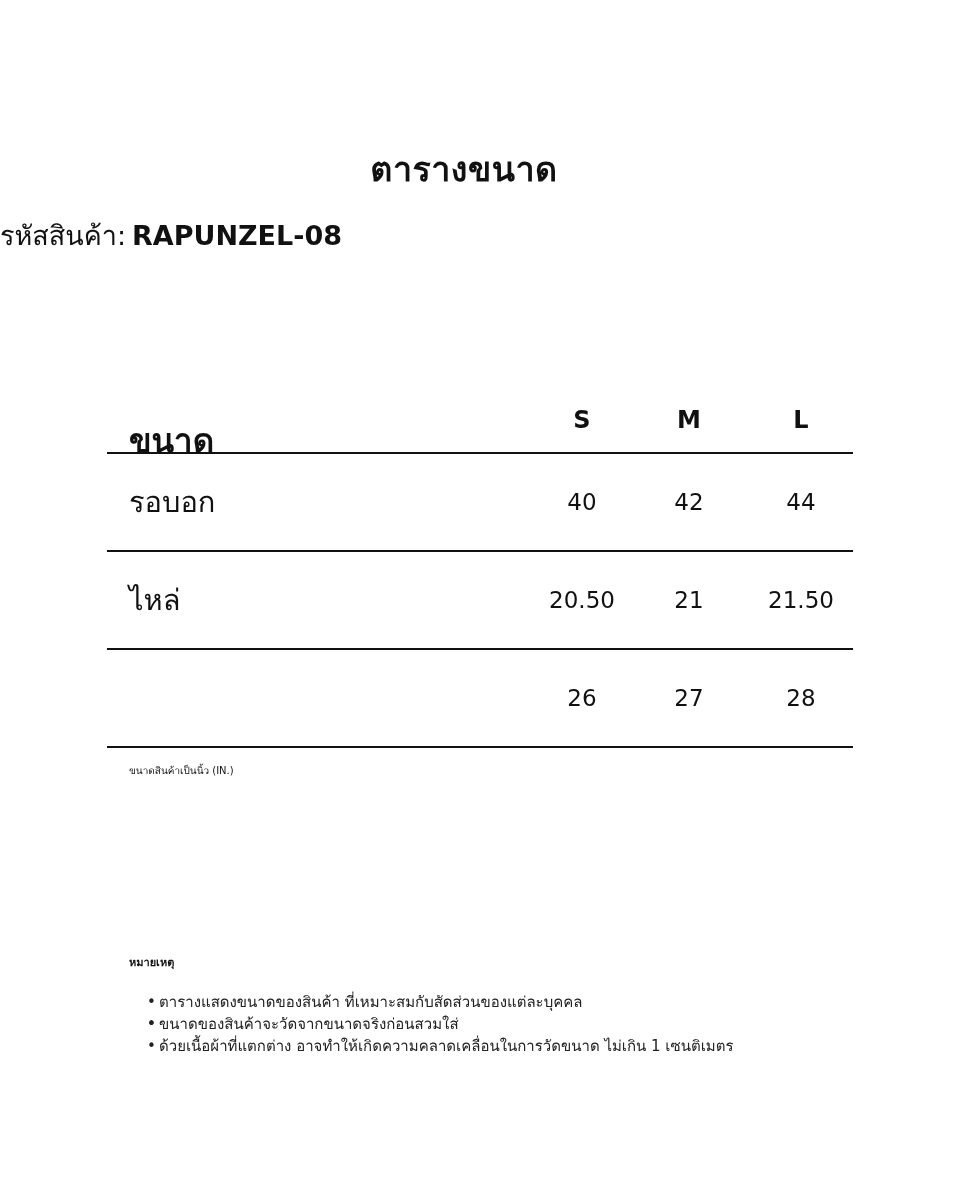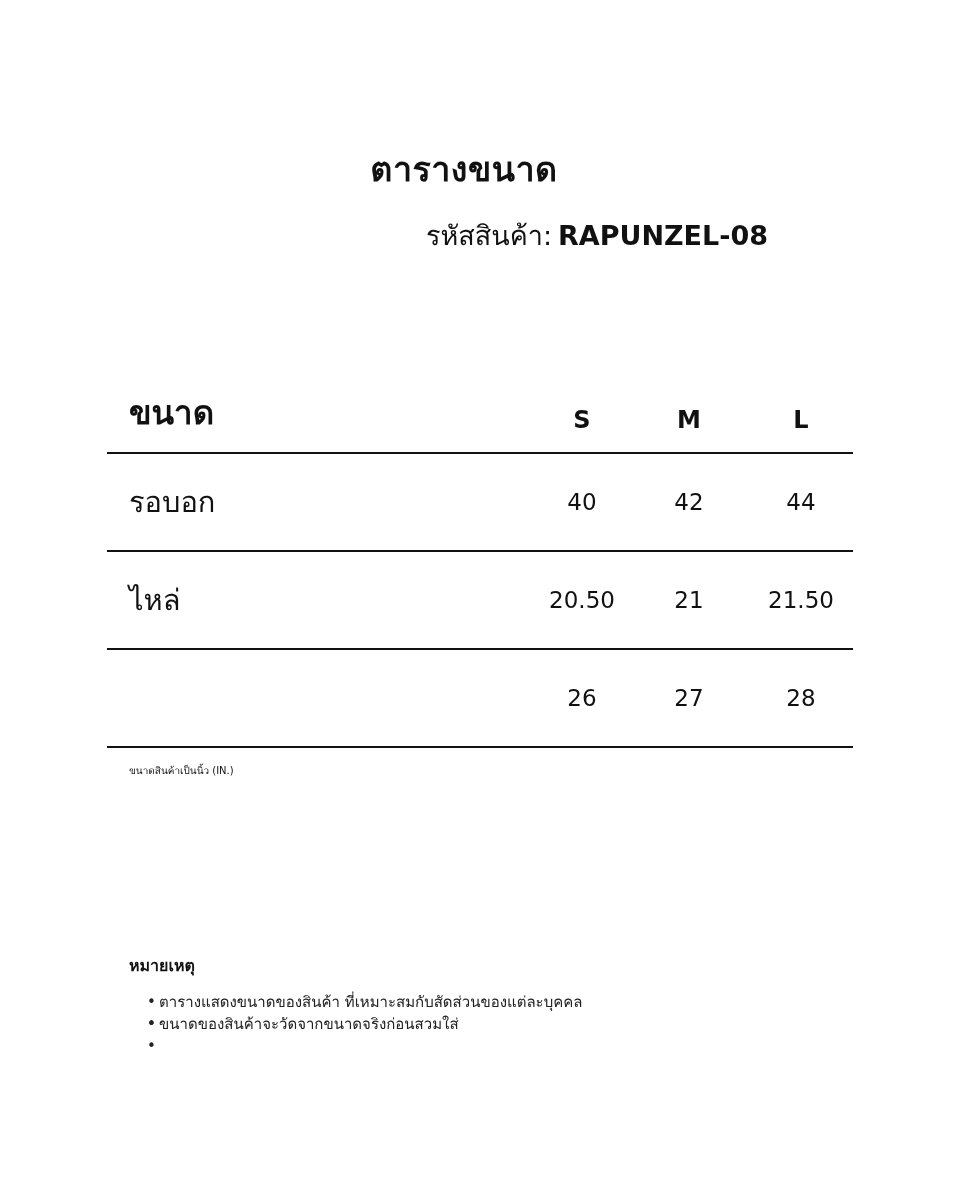--- a/index.html
+++ b/index.html
@@ -5,55 +5,55 @@
     html, body { margin: 0; padding: 0; background: #ffffff; }
     body {
       width: 960px; height: 1200px; position: relative; overflow: hidden;
       font-family: "DejaVu Sans", "Liberation Sans", sans-serif; color: #111111;
     }
     .title {
       position: absolute; left: 0; width: 928px; top: 142px; text-align: center;
       font-size: 34px; font-weight: bold; letter-spacing: 0.5px;
     }
     .subtitle {
-      position: absolute; left: 0; width: 768px; top: 214px; text-align: right;
+      position: absolute; left: 0; width: 768px; top: 214px; text-align: left;
       font-size: 27px; font-weight: normal;
     }
     .subtitle .code { font-weight: bold; margin-left: 6px; }
 
     .table {
       position: absolute; left: 107px; top: 372px; width: 746px;
     }
     .row {
       position: relative; height: 96px; border-bottom: 2px solid #111111;
     }
     .row.header { height: 80px; }
     .cell-label {
       position: absolute; left: 22px; top: 50%; transform: translateY(-50%);
       font-size: 29px; font-weight: normal; white-space: nowrap;
     }
-    .row.header .cell-label { font-weight: bold; font-size: 33px; top: 24px; transform: none; line-height: 1; }
+    .row.header .cell-label { font-weight: bold; font-size: 33px; top: 52px; transform: none; line-height: 1; }
     .cell-val {
       position: absolute; top: 50%; transform: translate(-50%, -50%);
       font-size: 23px; white-space: nowrap;
     }
     .row.header .cell-val { font-weight: bold; font-size: 24px; top: 36px; transform: translateX(-50%); line-height: 1; }
     .col-s { left: 475px; }
     .col-m { left: 582px; }
     .col-l { left: 694px; }
 
     .unit-note {
       position: absolute; left: 129px; top: 763px;
       font-size: 10px; font-weight: normal;
     }
 
     .remarks {
       position: absolute; left: 129px; top: 953px;
     }
-    .remarks-title { font-size: 16px; font-weight: bold; margin-bottom: 13px; font-family: Liberation Serif, serif; }
+    .remarks-title { font-size: 11px; font-weight: bold; margin-bottom: 20px; font-family: Liberation Serif, serif; }
     .remarks ul { list-style: none; margin: 0; padding: 0 0 0 18px; }
     .remarks li {
       font-size: 15px; line-height: 22px; color: #222222; position: relative; padding-left: 12px;
       white-space: nowrap;
     }
     .remarks li .bullet { position: absolute; left: 0; top: 0; }
   </style>
 </head>
 <body>
 
@@ -89,15 +89,15 @@
 </div>
 
 <div class="unit-note">ขนาดสินค้าเป็นนิ้ว (IN.)</div>
 
 <div class="remarks">
   <div class="remarks-title">หมายเหตุ</div>
   <ul>
     <li><span class="bullet">•</span><span>ตารางแสดงขนาดของสินค้า ที่เหมาะสมกับสัดส่วนของแต่ละบุคคล</span></li>
     <li><span class="bullet">•</span></li>
     <li><span class="bullet">•</span><span>ขนาดของสินค้าจะวัดจากขนาดจริงก่อนสวมใส่</span></li>
-    <li><span class="bullet">•</span></li>
+    <li><span class="bullet">•</span><span>ด้วยเนื้อผ้าที่แตกต่าง อาจทำให้เกิดความคลาดเคลื่อนในการวัดขนาด ไม่เกิน 1 เซนติเมตร</span></li>
   </ul>
 </div>
 
 </body></html>

